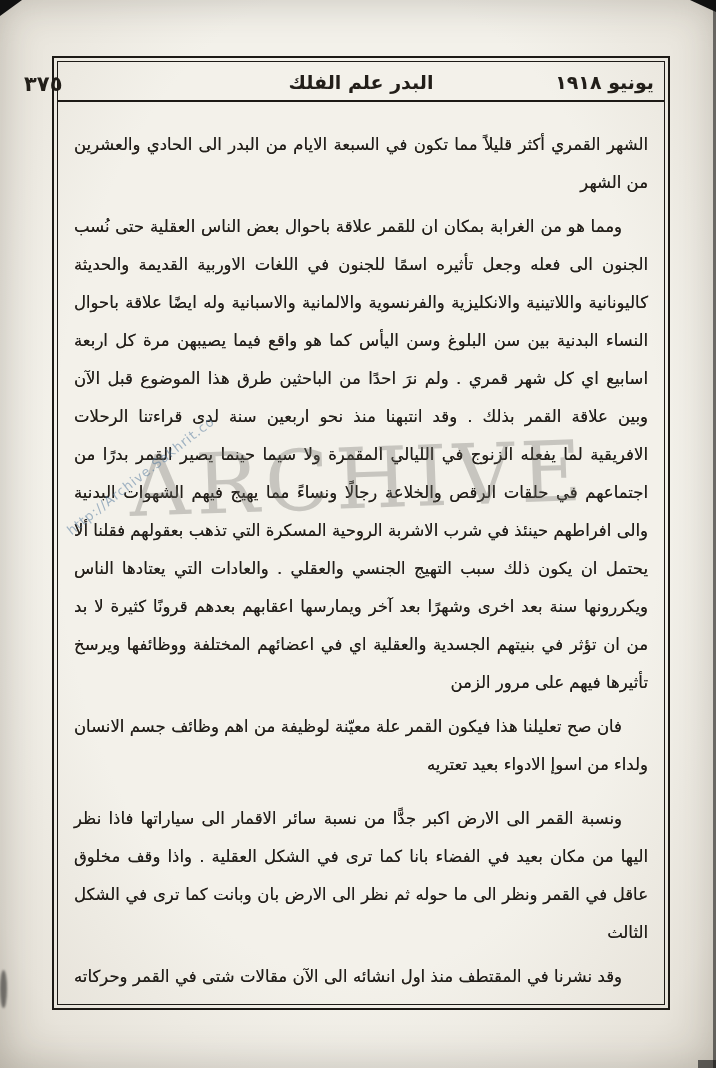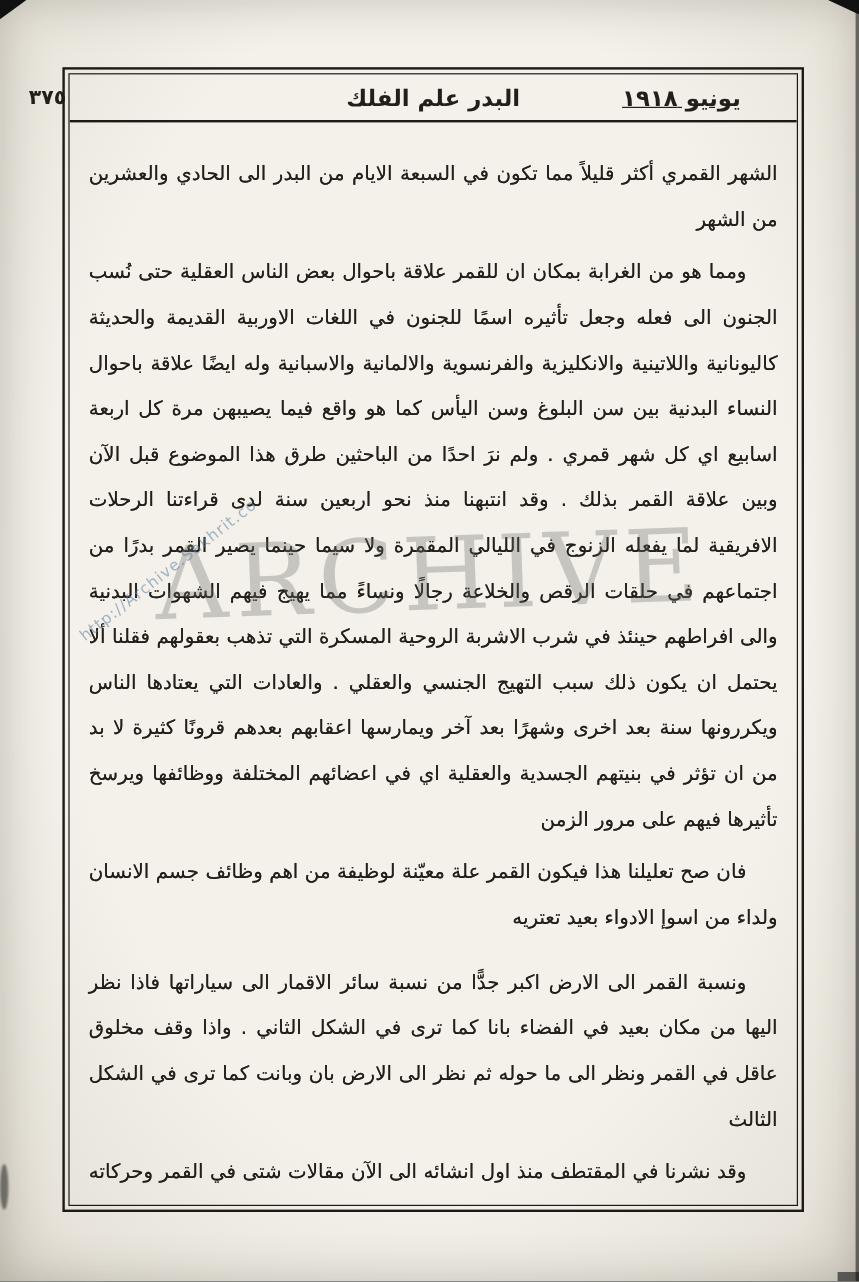--- a/index.html
+++ b/index.html
@@ -17,42 +17,42 @@
   
   .artifact{position:absolute;background:#111;}
   .art-tl{left:0;top:0;width:22px;height:16px;clip-path:polygon(0 0,100% 0,0 100%);}
   .art-tr{right:0;top:0;width:26px;height:12px;clip-path:polygon(0 0,100% 0,100% 100%);}
   .art-redge{right:0;top:0;width:3px;height:100%;opacity:.55;}
   .art-bl{left:0;bottom:60px;width:7px;height:38px;border-radius:50%;opacity:.5;filter:blur(1px);}
   .art-bredge{right:0;bottom:0;width:18px;height:8px;opacity:.6;}
 
   .page-number{
     position:absolute;left:24px;top:72px;
-    font-size:17px;font-weight:bold;letter-spacing:1px;
+    font-size:21px;font-weight:bold;letter-spacing:1px;
   }
 
   .frame{
     position:absolute;left:52px;top:56px;right:46px;bottom:58px;
     border:2px solid #1d1a16;
     background:transparent;
   }
   .frame-inner{
     position:absolute;inset:3px;
     border:1.5px solid #1d1a16;
     display:flex;flex-direction:column;
     overflow:hidden;
   }
   .header{
     direction:rtl;
     display:flex;align-items:center;
     padding:9px 10px 7px 10px;
     border-bottom:2px solid #1d1a16;
     font-size:19px;font-weight:bold;
   }
-  .header .h-right{flex:1;text-align:center;text-decoration:underline;}
+  .header .h-right{flex:1;text-align:right;}
   .header .h-center{flex:1.4;text-align:center;letter-spacing:.5px;}
   .header .h-left{flex:1;}
 
   .body-text{
     direction:rtl;
     flex:1;
     padding:24px 16px 10px 16px;
     font-size:16.5px;
     line-height:38px;
     text-align:justify;
@@ -103,21 +103,21 @@
       <div class="header">
         <span class="h-right">يونيو ١٩١٨</span>
         <span class="h-center">البدر علم الفلك</span>
         <span class="h-left"></span>
       </div>
 
       <div class="body-text">
         <p>الشهر القمري أكثر قليلاً مما تكون في السبعة الايام من البدر الى الحادي والعشرين من الشهر</p>
         <p class="indent">ومما هو من الغرابة بمكان ان للقمر علاقة باحوال بعض الناس العقلية حتى نُسب الجنون الى فعله وجعل تأثيره اسمًا للجنون في اللغات الاوربية القديمة والحديثة كاليونانية واللاتينية والانكليزية والفرنسوية والالمانية والاسبانية وله ايضًا علاقة باحوال النساء البدنية بين سن البلوغ وسن اليأس كما هو واقع فيما يصيبهن مرة كل اربعة اسابيع اي كل شهر قمري . ولم نرَ احدًا من الباحثين طرق هذا الموضوع قبل الآن وبين علاقة القمر بذلك . وقد انتبهنا منذ نحو اربعين سنة لدى قراءتنا الرحلات الافريقية لما يفعله الزنوج في الليالي المقمرة ولا سيما حينما يصير القمر بدرًا من اجتماعهم في حلقات الرقص والخلاعة رجالًا ونساءً مما يهيج فيهم الشهوات البدنية والى افراطهم حينئذ في شرب الاشربة الروحية المسكرة التي تذهب بعقولهم فقلنا ألا يحتمل ان يكون ذلك سبب التهيج الجنسي والعقلي . والعادات التي يعتادها الناس ويكررونها سنة بعد اخرى وشهرًا بعد آخر ويمارسها اعقابهم بعدهم قرونًا كثيرة لا بد من ان تؤثر في بنيتهم الجسدية والعقلية اي في اعضائهم المختلفة ووظائفها ويرسخ تأثيرها فيهم على مرور الزمن</p>
         <p class="indent">فان صح تعليلنا هذا فيكون القمر علة معيّنة لوظيفة من اهم وظائف جسم الانسان ولداء من اسوإ الادواء بعيد تعتريه</p>
-        <p class="indent gap-before">ونسبة القمر الى الارض اكبر جدًّا من نسبة سائر الاقمار الى سياراتها فاذا نظر اليها من مكان بعيد في الفضاء بانا كما ترى في الشكل الثاني . واذا وقف مخلوق عاقل في القمر ونظر الى ما حوله ثم نظر الى الارض بان وبانت كما ترى في الشكل الثالث</p>
+        <p class="indent gap-before">ونسبة القمر الى الارض اكبر جدًّا من نسبة سائر الاقمار الى سياراتها فاذا نظر اليها من مكان بعيد في الفضاء بانا كما ترى في الشكل العقلية . واذا وقف مخلوق عاقل في القمر ونظر الى ما حوله ثم نظر الى الارض بان وبانت كما ترى في الشكل الثالث</p>
         <p class="indent">وقد نشرنا في المقتطف منذ اول انشائه الى الآن مقالات شتى في القمر وحركاته وافعاله وآراء العلماء في كيفية تولده احدثها في المجلد الثاني والاربعين والحادي والثلاثين البدنية والعشرين والرابع والعشرين فليرجع اليها من اراد التوسع في هذا الموضوع</p>
       </div>
 
     </div>
   </div>
 
   <div class="watermark">
     <span class="wm-main">ARCHIVE</span>
     <span class="wm-url">http://Archive.Sakhrit.co</span>
   </div>

